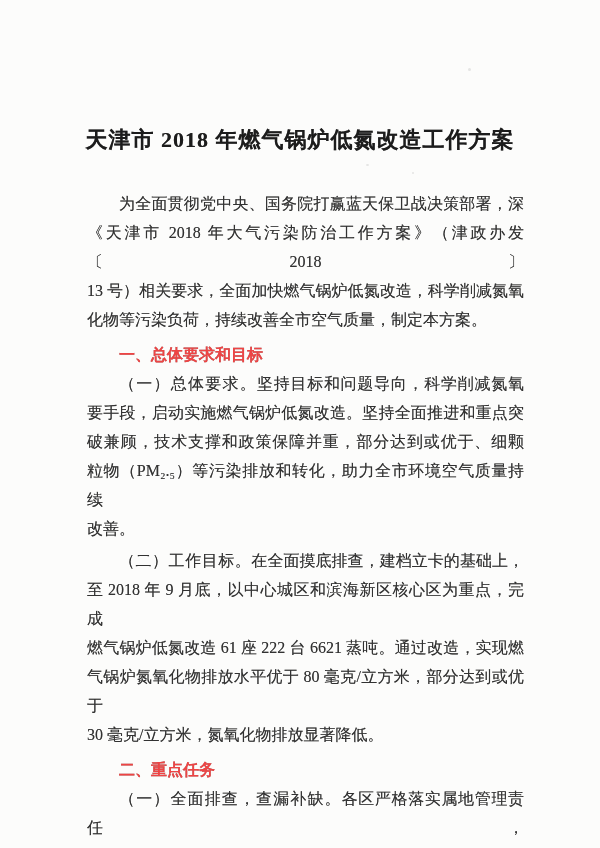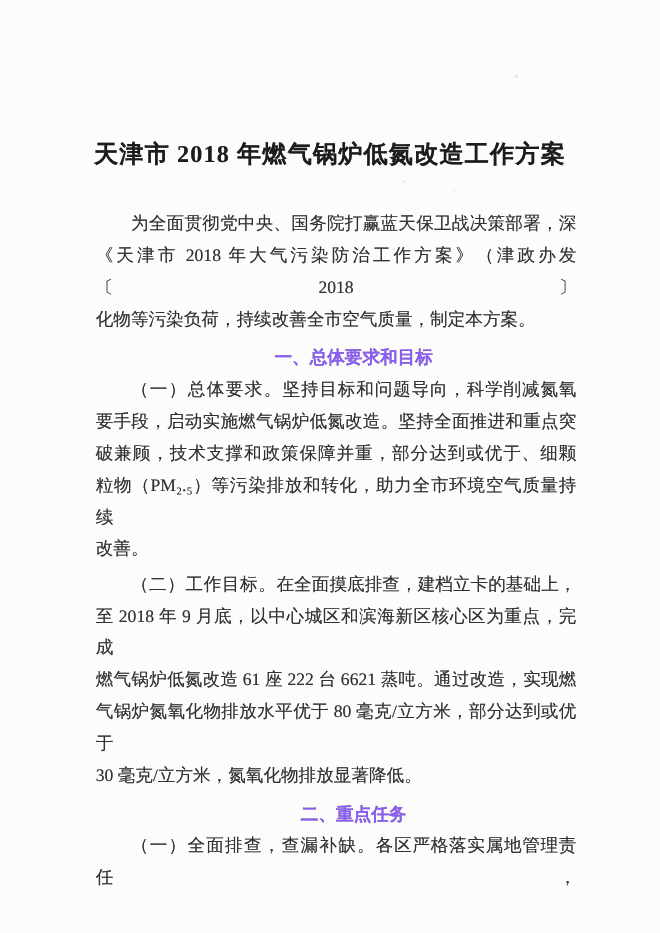--- a/index.html
+++ b/index.html
@@ -42,23 +42,22 @@
     white-space: normal;
     text-align: justify;
     text-align-last: justify;
   }
   .line.indent {
     text-indent: 2em;
   }
   .line.heading {
     font-family: Liberation Sans, sans-serif;
     font-weight: bold;
-    color: #8b5cf6;
+    color: #ef4444;
     margin-top: 6px;
-    text-align: center;
   }
   .line.parastart {
     margin-top: 3px;
   }
   .lead {
     
     letter-spacing: 0.5px;
   }
   .speck {
     position: absolute;
@@ -77,20 +76,21 @@
   <div class="speck" style="left:455px; top:294px; width:2px; height:2px;"></div>
   <div class="speck" style="left:508px; top:438px; width:2px; height:2px;"></div>
   <div class="speck" style="left:180px; top:770px; width:2px; height:2px;"></div>
 
   <div class="doc-title">天津市 2018 年燃气锅炉低氮改造工作方案</div>
 
   <div class="doc-body">
 
   <div class="line body indent fill"><span>为全面贯彻党中央、国务院打赢蓝天保卫战决策部署，深</span></div>
       <div class="line body fill"><span>《天津市 2018 年大气污染防治工作方案》（津政办发〔2018〕</span></div>
+      <div class="line body fill"><span>13 号）相关要求，全面加快燃气锅炉低氮改造，科学削减氮氧</span></div>
       <div class="line body"><span>化物等污染负荷，持续改善全市空气质量，制定本方案。</span></div>
       <div class="line heading indent"><span>一、总体要求和目标</span></div>
       <div class="line body indent fill"><span class="lead">（一）总体要求。</span><span>坚持目标和问题导向，科学削减氮氧</span></div>
       <div class="line body fill"><span>要手段，启动实施燃气锅炉低氮改造。坚持全面推进和重点突</span></div>
       <div class="line body fill"><span>破兼顾，技术支撑和政策保障并重，部分达到或优于、细颗</span></div>
       <div class="line body fill"><span>粒物（PM₂.₅）等污染排放和转化，助力全市环境空气质量持续</span></div>
       <div class="line body"><span>改善。</span></div>
       <div class="line body indent fill parastart"><span class="lead">（二）工作目标。</span><span>在全面摸底排查，建档立卡的基础上，</span></div>
       <div class="line body fill"><span>至 2018 年 9 月底，以中心城区和滨海新区核心区为重点，完成</span></div>
       <div class="line body fill"><span>燃气锅炉低氮改造 61 座 222 台 6621 蒸吨。通过改造，实现燃</span></div>

